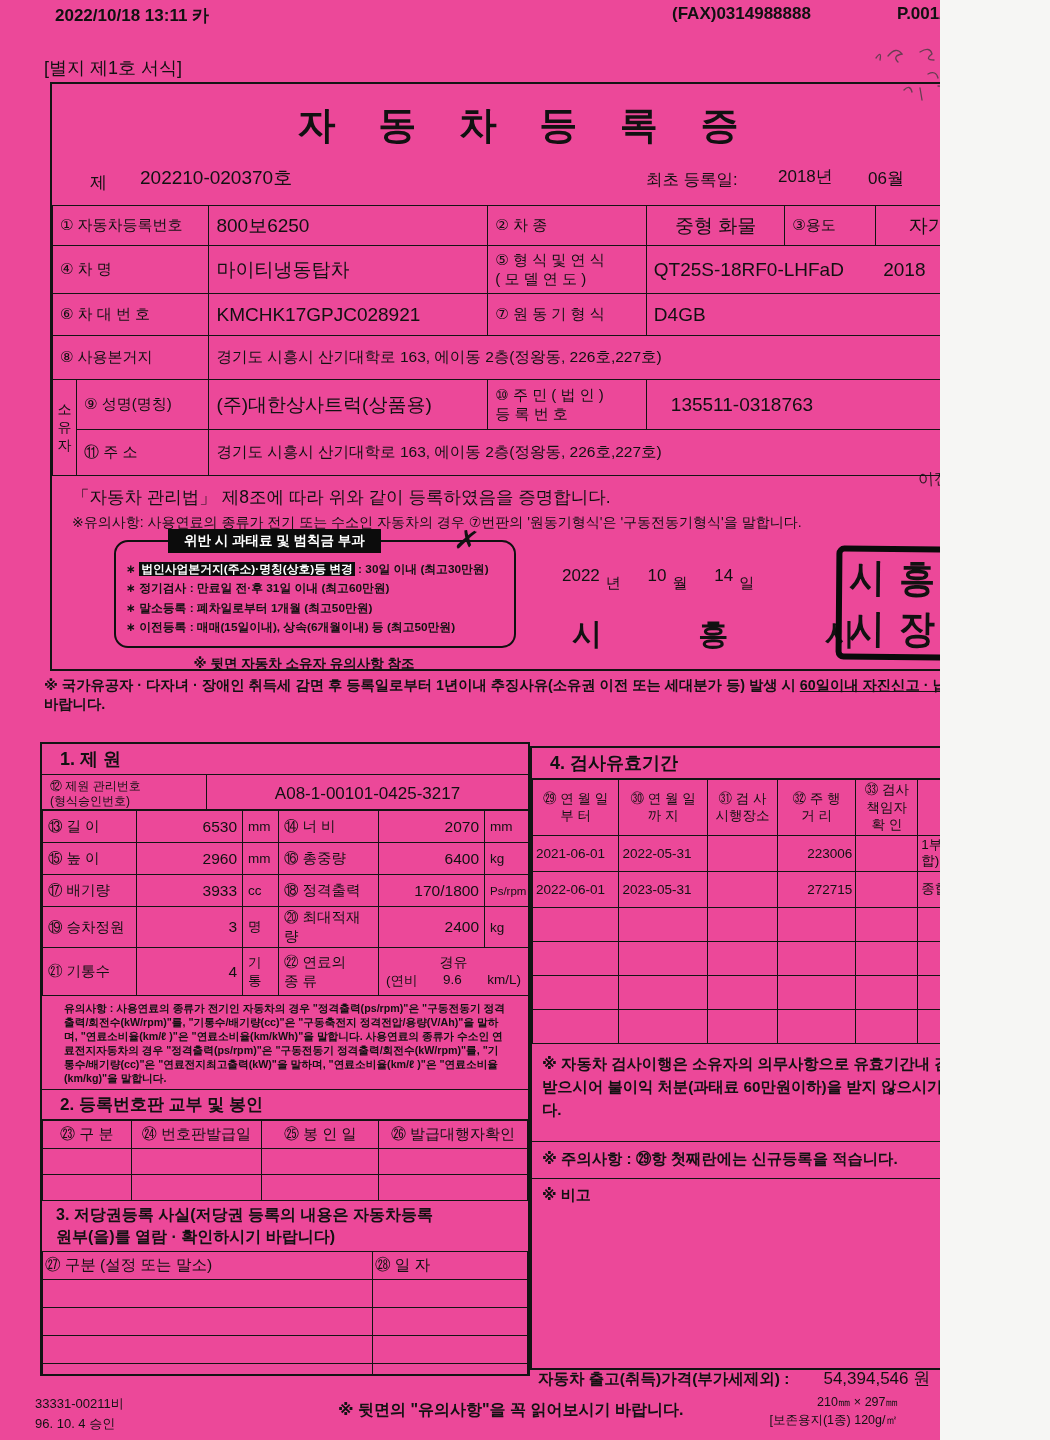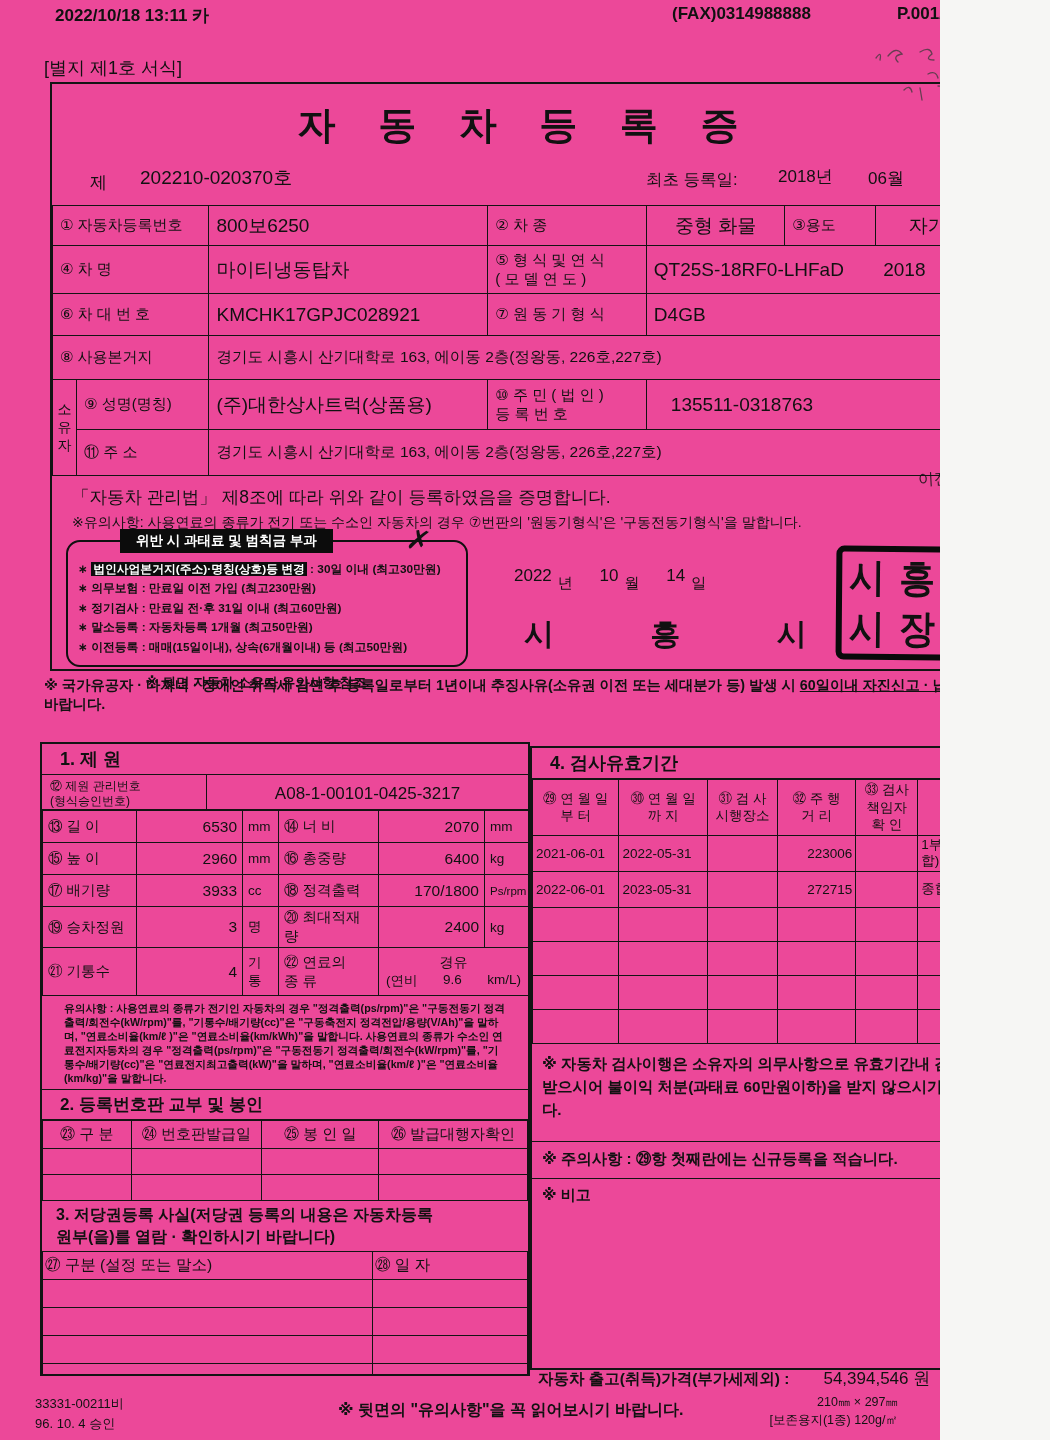--- a/index.html
+++ b/index.html
@@ -32,21 +32,21 @@
   table.vt{margin-top:10px;width:100%;border-collapse:collapse;table-layout:fixed;}
   table.vt td{border:1.7px solid #141414;padding:3px 7px;overflow:hidden;}
   .lb{font-size:15px;}
   .vl{font-size:19px;}
   .addr{font-size:15.5px;}
 
   .certify{position:relative;margin:9px 20px 0;font-size:17.5px;}
   .hand{position:absolute;right:30px;top:-16px;font-size:16px;transform:rotate(-3deg);opacity:.85;}
   .caution{margin:5px 20px 0;font-size:14px;}
 
-  .cardbottom{position:relative;margin-top:8px;display:flex;}
+  .cardbottom{position:relative;margin-top:8px;display:flex;padding-left:48px;}
   .penalty{position:relative;margin-left:14px;width:380px;border:2px solid #101010;border-radius:14px;
            padding:16px 8px 6px 10px;}
   .badge{position:absolute;top:-13px;left:52px;background:#0c0c0c;color:#fff;font-size:13.5px;
          font-weight:700;padding:3px 16px;white-space:nowrap;}
   .doodle{position:absolute;top:-18px;right:36px;font-size:28px;font-weight:700;transform:rotate(12deg);}
   .penalty ul{margin:0;padding:0;list-style:none;}
   .penalty li{font-size:11.8px;font-weight:700;margin:3.5px 0;}
   .penalty li::before{content:"∗ ";}
   .hl{background:#0c0c0c;color:#fff;padding:0 2px;}
   .pfoot{margin-top:7px;margin-left:14px;width:380px;text-align:center;font-size:13.5px;font-weight:700;}
@@ -209,23 +209,22 @@
 
     <div class="cardbottom">
       <div>
         <div class="penalty">
           <div class="badge">위반 시 과태료 및 범칙금 부과</div>
           <div class="doodle">✗</div>
           <ul>
             <li>
               <span class="hl">법인사업본거지(주소)·명칭(상호)등 변경</span><span> : 30일 이내 (최고30만원)</span>
             </li>
-            <li>의무보험 : 만료일 이전 가입 (최고230만원)</li>
             <li>정기검사 : 만료일 전·후 31일 이내  (최고60만원)</li>
-            <li>말소등록 : 자동차등록 1개월 (최고50만원)</li>
+            <li>말소등록 : 폐차일로부터 1개월 (최고50만원)</li>
             <li>이전등록 : 매매(15일이내), 상속(6개월이내) 등 (최고50만원)</li>
           </ul>
         </div>
         <div class="pfoot">※ 뒷면 자동차 소유자 유의사항 참조</div>
       </div>
 
       <div class="issue">
         <div class="idate">
           <span>2022</span><span class="u">년</span>
           <span>10</span><span class="u">월</span>

